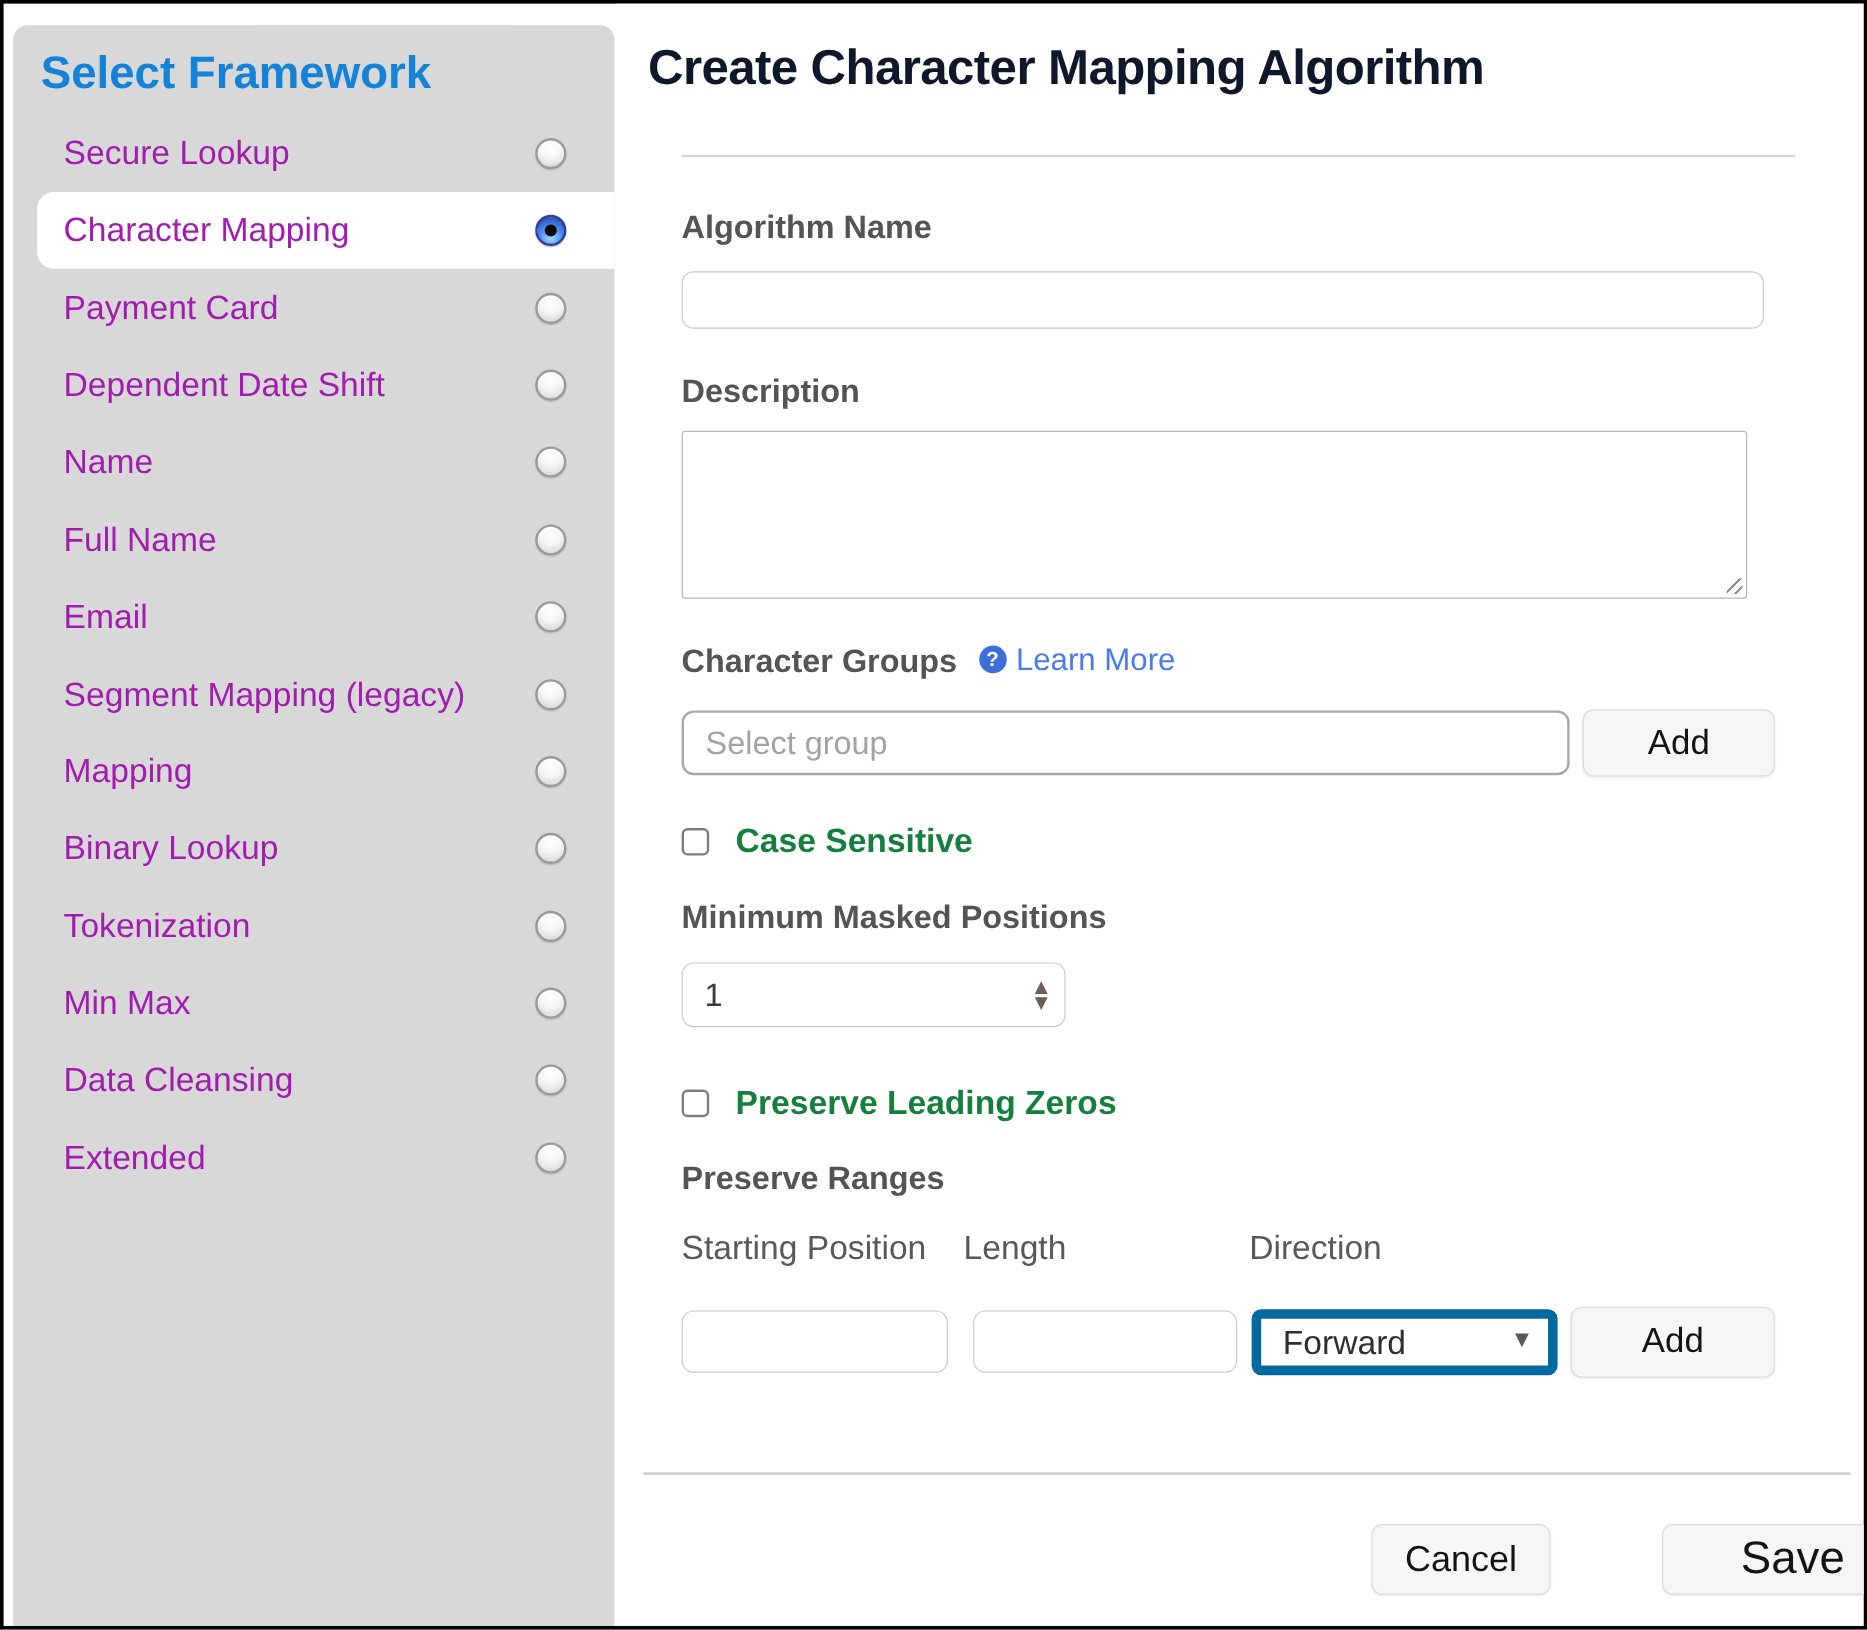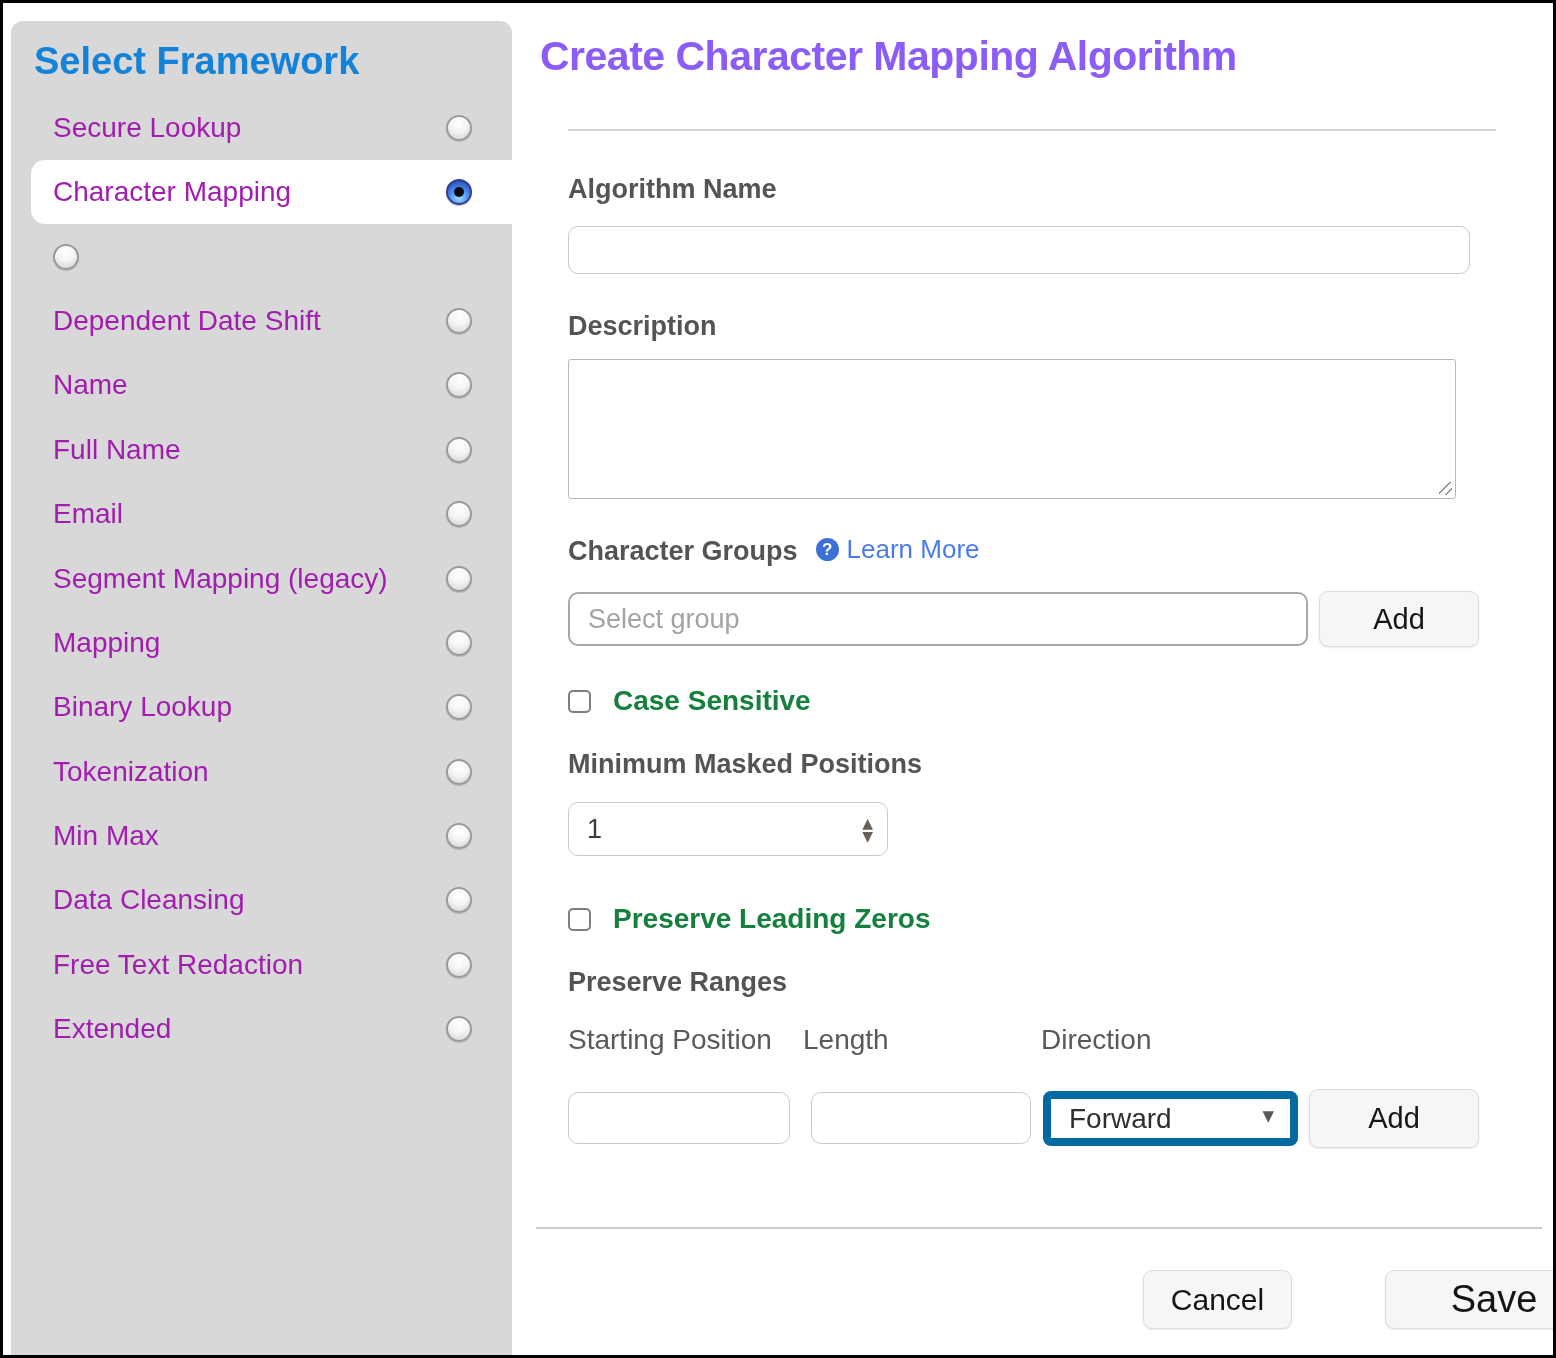--- a/index.html
+++ b/index.html
@@ -65,21 +65,21 @@
     width: 10px; height: 10px;
     transform: translate(-50%, -50%);
     border-radius: 50%;
     background: #0a0a0a;
   }
 
   
   .main { position: absolute; left: 510px; top: 0; right: 0; bottom: 0; background: #fff; }
   .page-title {
     position: absolute; left: 27px; top: 30px;
-    font-size: 41px; font-weight: bold; color: #8b5cf6;
+    font-size: 41px; font-weight: bold; color: #0f172a;
     letter-spacing: -0.5px;
   }
   .rule { position: absolute; height: 2px; background: #d4d4d4; }
   .rule-1 { left: 55px; top: 126px; width: 928px; }
   .rule-2 { left: 23px; top: 1224px; width: 1006px; background: #cccccc; }
 
   .field-label {
     position: absolute;
     font-size: 27px; font-weight: bold; color: #545456;
   }
@@ -204,20 +204,21 @@
   <ul class="fw-list">
     <li class="fw-item">
       <span class="fw-label">Secure Lookup</span>
       <span class="radio"></span>
     </li>
     <li class="fw-item selected">
       <span class="fw-label">Character Mapping</span>
       <span class="radio on"></span>
     </li>
     <li class="fw-item">
+      <span class="fw-label">Payment Card</span>
       <span class="radio"></span>
     </li>
     <li class="fw-item">
       <span class="fw-label">Dependent Date Shift</span>
       <span class="radio"></span>
     </li>
     <li class="fw-item">
       <span class="fw-label">Name</span>
       <span class="radio"></span>
     </li>
@@ -244,24 +245,20 @@
     <li class="fw-item">
       <span class="fw-label">Tokenization</span>
       <span class="radio"></span>
     </li>
     <li class="fw-item">
       <span class="fw-label">Min Max</span>
       <span class="radio"></span>
     </li>
     <li class="fw-item">
       <span class="fw-label">Data Cleansing</span>
-      <span class="radio"></span>
-    </li>
-    <li class="fw-item">
-      <span class="fw-label">Free Text Redaction</span>
       <span class="radio"></span>
     </li>
     <li class="fw-item">
       <span class="fw-label">Extended</span>
       <span class="radio"></span>
     </li>
   </ul>
 </aside>
 
 <main class="main">

